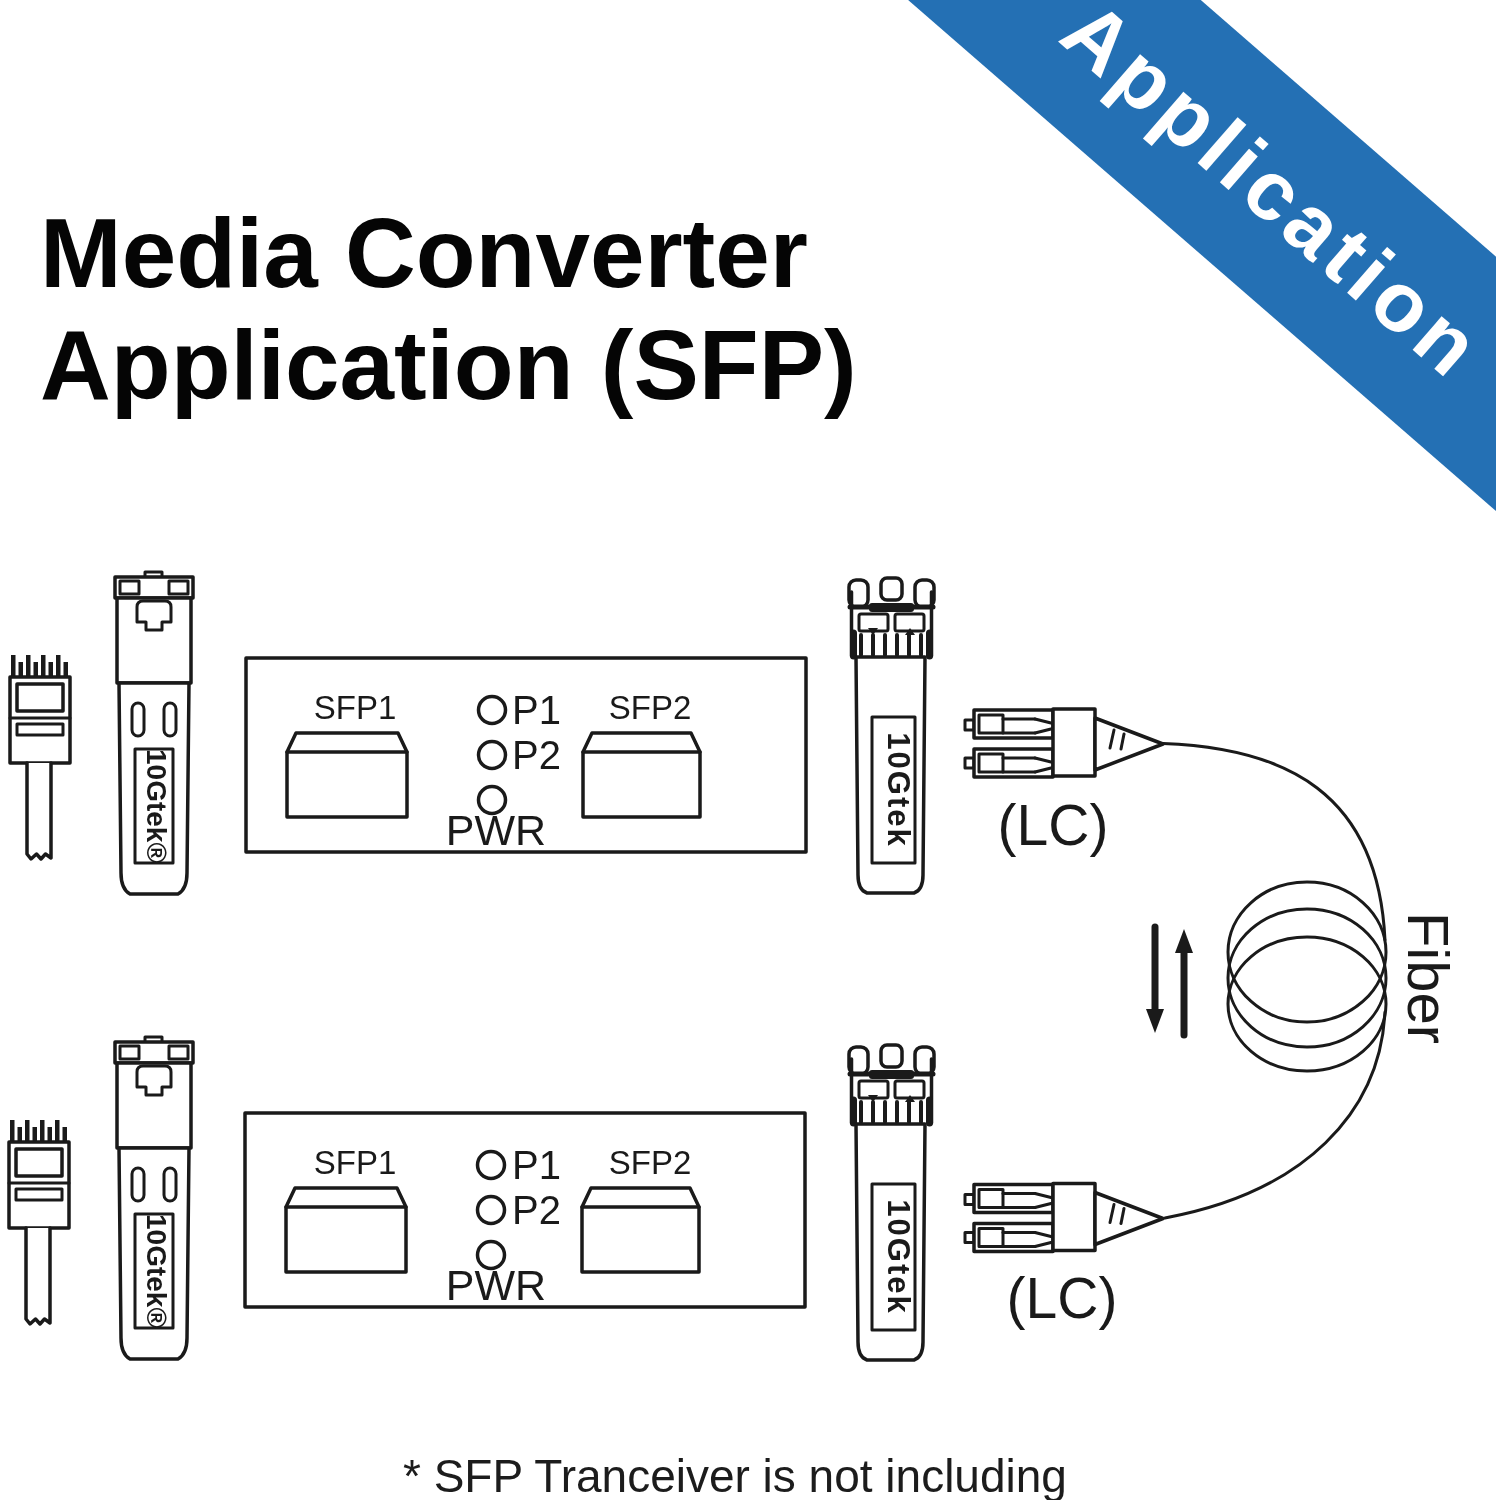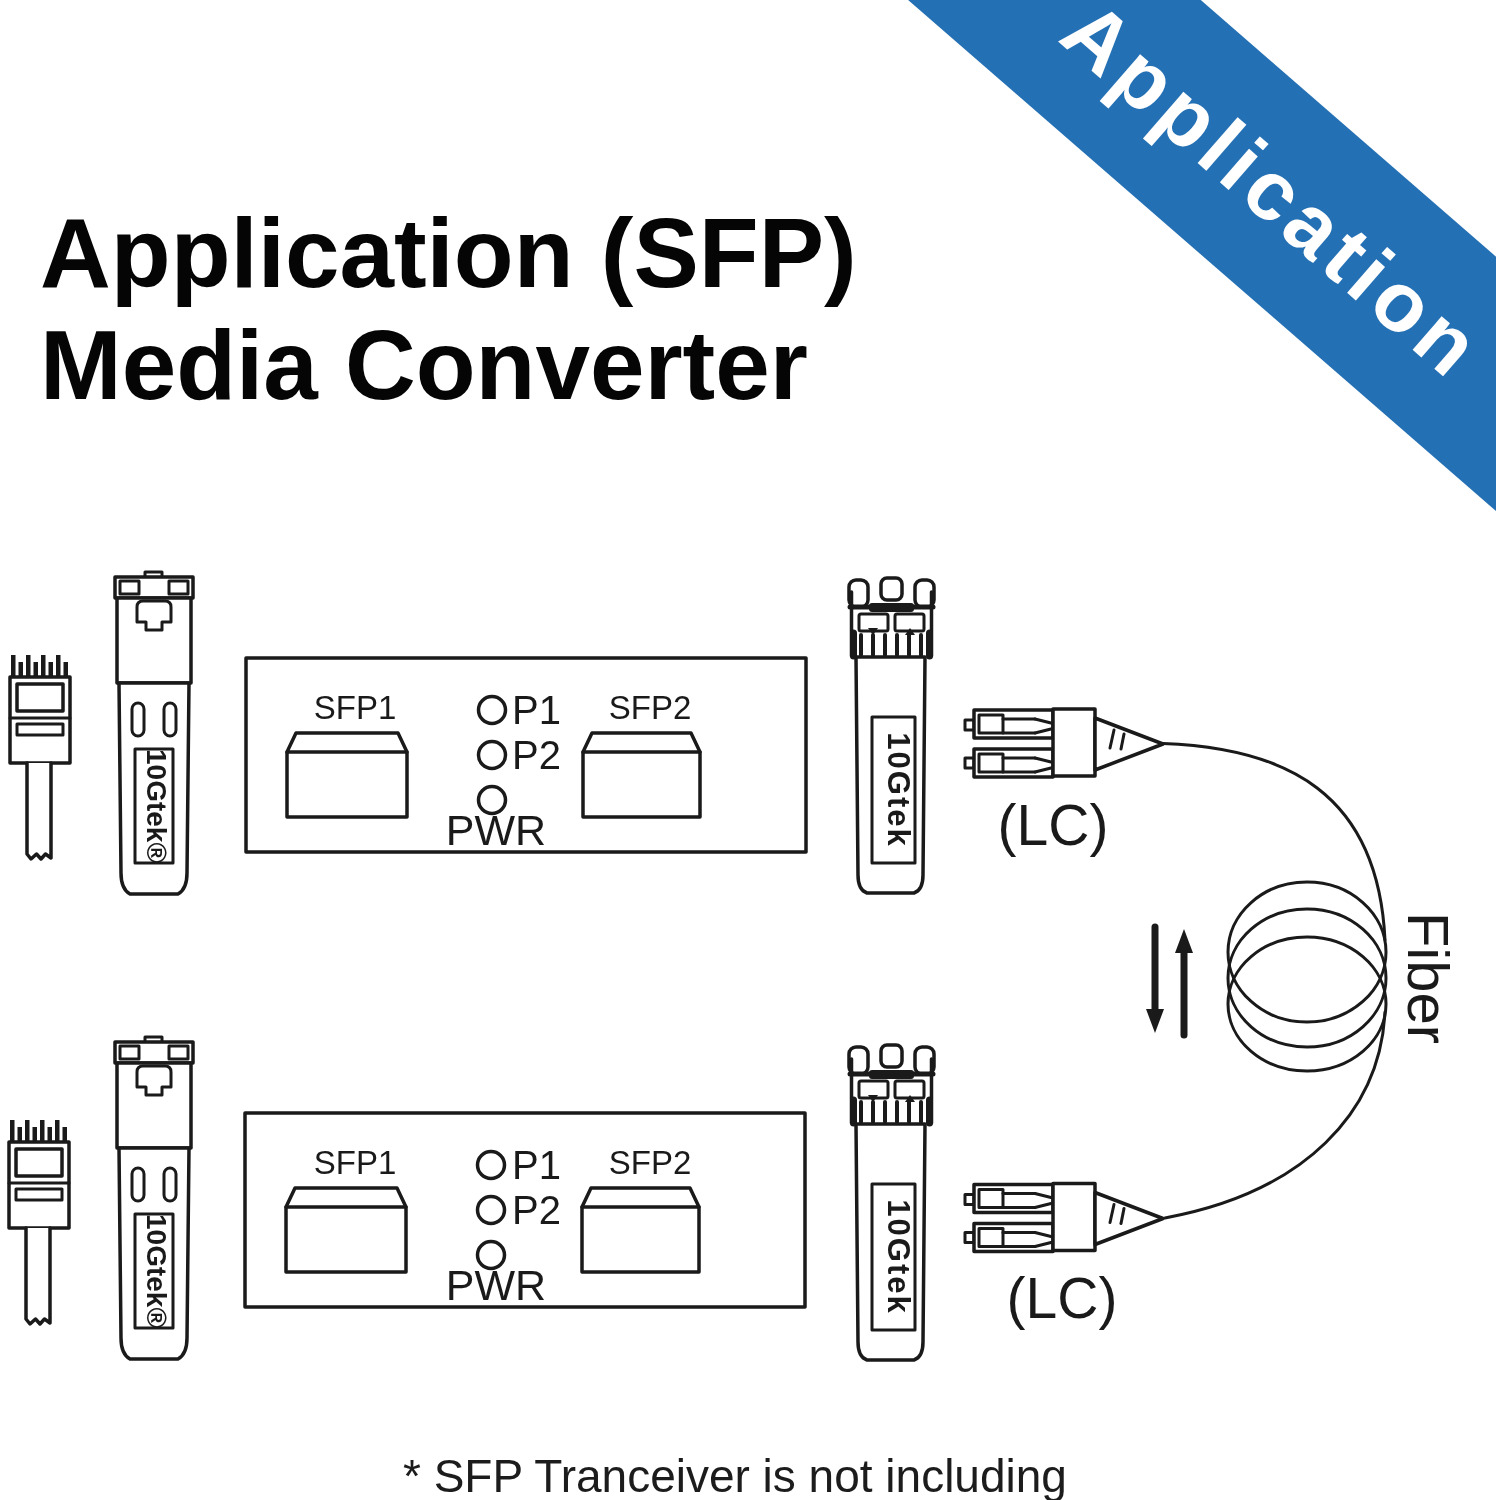--- a/index.html
+++ b/index.html
@@ -32,22 +32,22 @@
 </head>
 <body>
 
 <div class="canvas">
 
   <div class="banner">
     <span class="banner-text">Application</span>
   </div>
 
   <div class="title">
+    <div>Media Converter</div>
     <div>Application (SFP)</div>
-    <div>Media Converter</div>
   </div>
 
   <svg class="diagram" width="1496" height="1500" viewBox="0 0 1496 1500">
     <defs>
 
       <g id="rj45">
         <g fill="#1a1a1a" stroke="none">
           <rect x="1" y="1" width="4.5" height="22"></rect>
           <rect x="8.5" y="8" width="4.5" height="15"></rect>
           <rect x="16" y="1" width="4.5" height="22"></rect>

